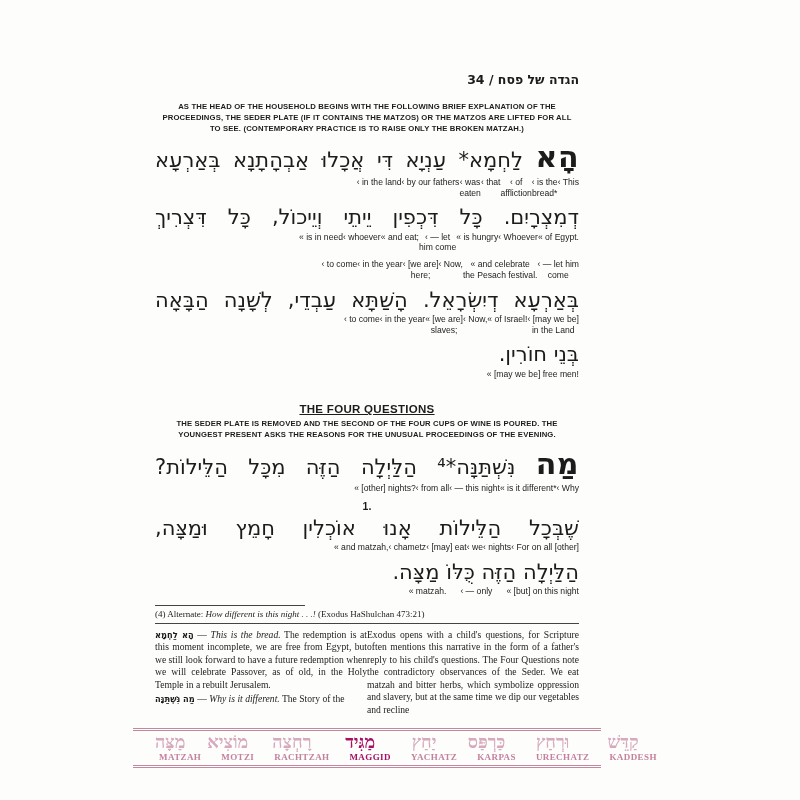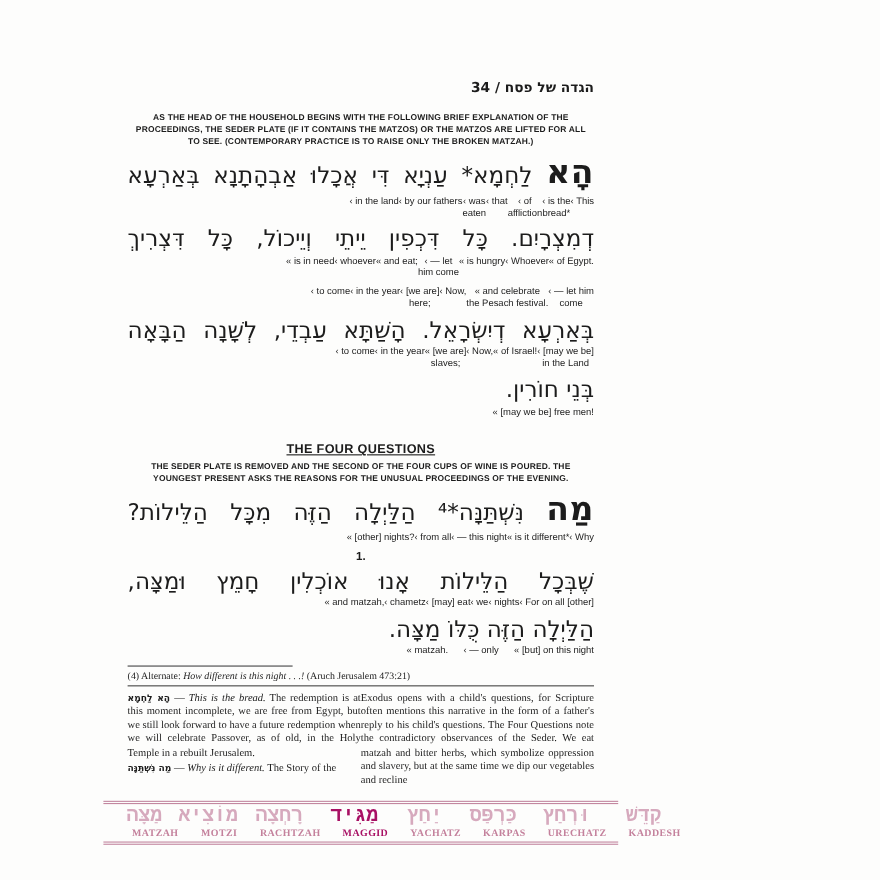--- a/index.html
+++ b/index.html
@@ -1,21 +1,21 @@
 <!DOCTYPE html>
 <html><head>
 <meta charset="utf-8">
 <style>
   html,body{margin:0;padding:0;}
   body{
     width:800px;height:800px;overflow:hidden;
     background:#fdfdfc;color:#1c1c1c;
     font-family:"Liberation Sans",sans-serif;
   }
-  .page{width:656px;height:800px;position:relative;}
+  .page{width:656px;height:800px;position:relative;padding-left:39px;}
   .content{width:424px;margin:0 auto;padding-top:72px;}
 
   .header{
     text-align:right;font-weight:bold;font-size:12.5px;
     font-family:"DejaVu Sans",sans-serif;margin-bottom:14px;
   }
   .instr{
     font-size:7.7px;font-weight:bold;text-align:center;
     letter-spacing:0.15px;line-height:1.45;margin:0 2px 4px;
   }
@@ -56,21 +56,21 @@
   .heb-inline{font-family:"DejaVu Sans",sans-serif;font-size:8.3px;font-weight:bold;}
 
   .steps-bar{
     width:456px;margin:10px auto 0;
     border-top:3px double #c387a0;border-bottom:3px double #c387a0;
     padding:2px 6px 3px;
   }
   .steps{display:flex;justify-content:space-between;align-items:flex-end;}
   .step{text-align:center;}
   .step-heb{
-    font-family:Liberation Mono, monospace;font-weight:bold;
+    font-family:Liberation Serif, serif;font-weight:bold;
     font-size:18px;color:#d6a9bd;line-height:1.05;
   }
   .step-eng{
     font-size:9px;font-weight:bold;color:#c4819c;
     letter-spacing:0.4px;font-family:"Liberation Serif",serif;margin-left:20px;
   }
   .step.active .step-heb,.step.active .step-eng{color:#a81064;}
 </style>
 </head>
 <body>
@@ -170,21 +170,21 @@
 
       <p class="heb right" dir="rtl">הַלַּיְלָה הַזֶּה כֻּלּוֹ מַצָּה.</p>
       <div class="trans right">
           <div class="tcell">« matzah.</div>
           <div class="tcell">‹ — only</div>
           <div class="tcell">« [but] on this night</div>
         </div>
     </div>
 
     <hr class="footnote-rule">
-    <p class="footnote"><span>(4) Alternate: </span><i>How different is this night . . .!</i><span> (Aruch Jerusalem 473:21)</span></p>
+    <p class="footnote"><span>(4) Alternate: </span><i>How different is this night . . .!</i><span> (Exodus HaShulchan 473:21)</span></p>
     <hr class="divider">
 
     <div class="commentary">
       <div class="col">
           <p class="comment-para"><span class="heb-inline">הָא לַחְמָא</span><span> — </span><i>This is the bread.</i><span> The redemption is at this moment incomplete, we are free from Egypt, but we still look forward to have a future redemption when we will celebrate Passover, as of old, in the Holy Temple in a rebuilt Jerusalem.</span></p>
           <p class="comment-para"><span class="heb-inline">מַה נִּשְׁתַּנָּה</span><span> — </span><i>Why is it different.</i><span> The Story of the</span></p>
         </div>
       <div class="col">
         <p class="comment-para">Exodus opens with a child's questions, for Scripture often mentions this narrative in the form of a father's reply to his child's questions. The Four Questions note the contradictory observances of the Seder. We eat matzah and bitter herbs, which symbolize oppression and slavery, but at the same time we dip our vegetables and recline</p>
       </div>

